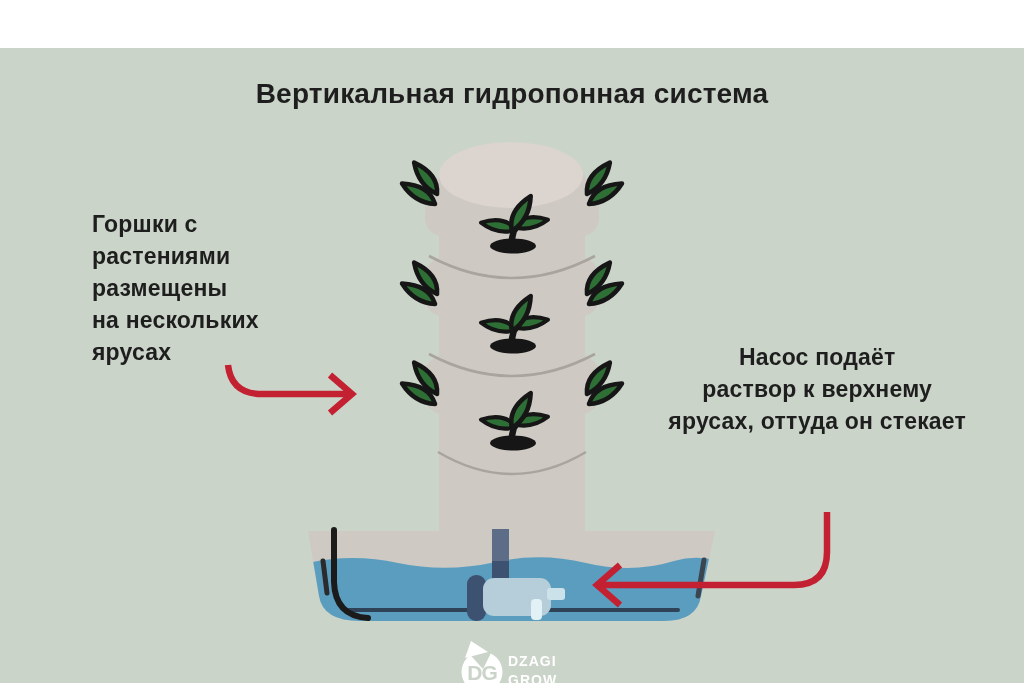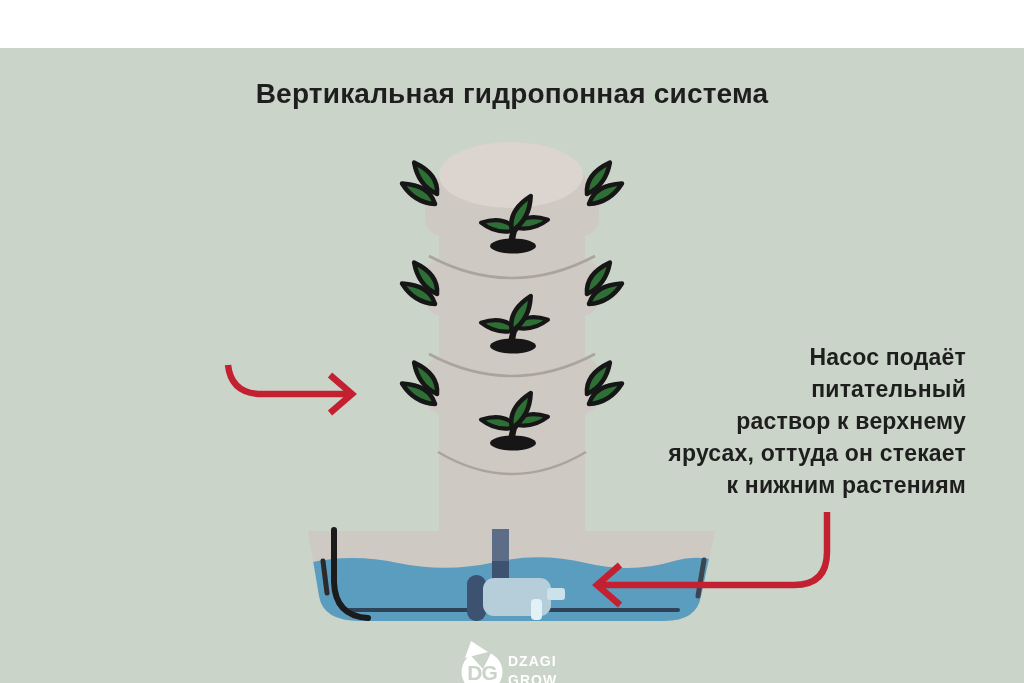--- a/index.html
+++ b/index.html
@@ -20,21 +20,21 @@
     color:var(--text);
     margin-top:48px;
   }
   .title{
     position:absolute;top:30px;left:0;width:1024px;
     text-align:center;font-size:28px;font-weight:600;letter-spacing:.2px;
   }
   .label{font-size:23px;font-weight:800;line-height:32px;letter-spacing:.2px;}
   .label span{display:block;}
   .label-left{position:absolute;left:92px;top:160px;text-align:left;}
-  .label-right{position:absolute;right:58px;top:293px;text-align:right;}
+  .label-right{position:absolute;right:58px;top:293px;text-align:center;}
   .scene{position:absolute;left:0;top:0;}
   
   .tower-fill{fill:var(--tower);}
   .cap{fill:var(--tower-top);}
   .seam{fill:none;stroke:var(--seam);stroke-width:2.6;}
   .leafp{fill:var(--leaf);stroke:var(--leaf-outline);stroke-width:4.5;stroke-linejoin:round;}
   .soil{fill:var(--leaf-outline);}
   .stem{fill:none;stroke:var(--leaf-outline);stroke-width:6.5;stroke-linecap:round;}
   .water{fill:var(--water);}
   .bottomline{fill:none;stroke:var(--reservoir-line);stroke-width:4;stroke-linecap:round;}
@@ -61,27 +61,32 @@
   }
   .brand span{display:block;}
 </style>
 </head>
 <body>
 
 <div class="canvas">
 
   <h1 class="title">Вертикальная гидропонная система</h1>
 
+  <div class="label label-left">
+    <span>Горшки с</span>
+    <span>растениями</span>
+    <span>размещены</span>
+    <span>на нескольких</span>
+    <span>ярусах</span>
+  </div>
 
   <div class="label label-right">
     <span>Насос подаёт</span>
-    <span>питательный</span>
     <span>раствор к верхнему</span>
     <span>ярусах, оттуда он стекает</span>
-    <span>к нижним растениям</span>
   </div>
 
   <svg class="scene" width="1024" height="683" viewBox="0 0 1024 683">
     <defs>
       <path id="leaf" class="leafp" d="M0 0 Q12 -16 38 -8 Q20 6 0 0 Z"></path>
       <g id="plantIcon">
         <ellipse class="soil" cx="0" cy="0" rx="23" ry="7.5"></ellipse>
         <path class="stem" d="M-2 3 C-2 -6 0 -12 2 -20"></path>
         <use href="#leaf" transform="translate(0,-19) scale(0.92)"></use>
         <use href="#leaf" transform="translate(3,-16) scale(-0.92,0.92)"></use>

